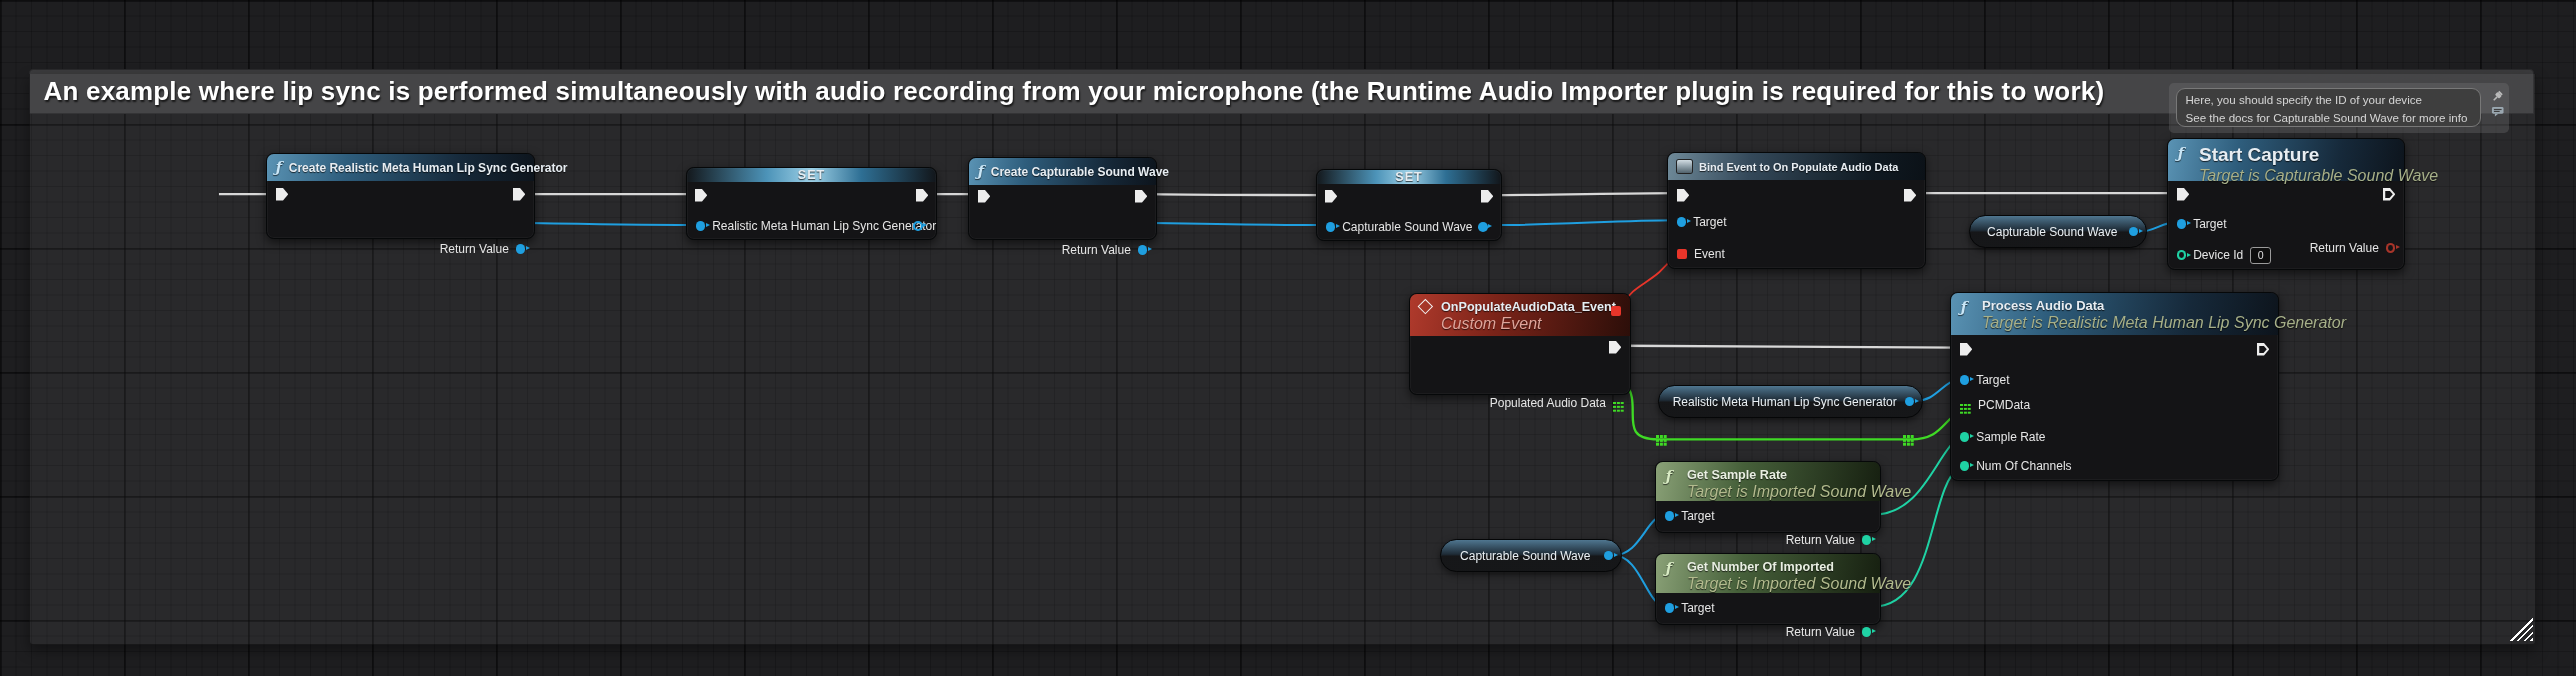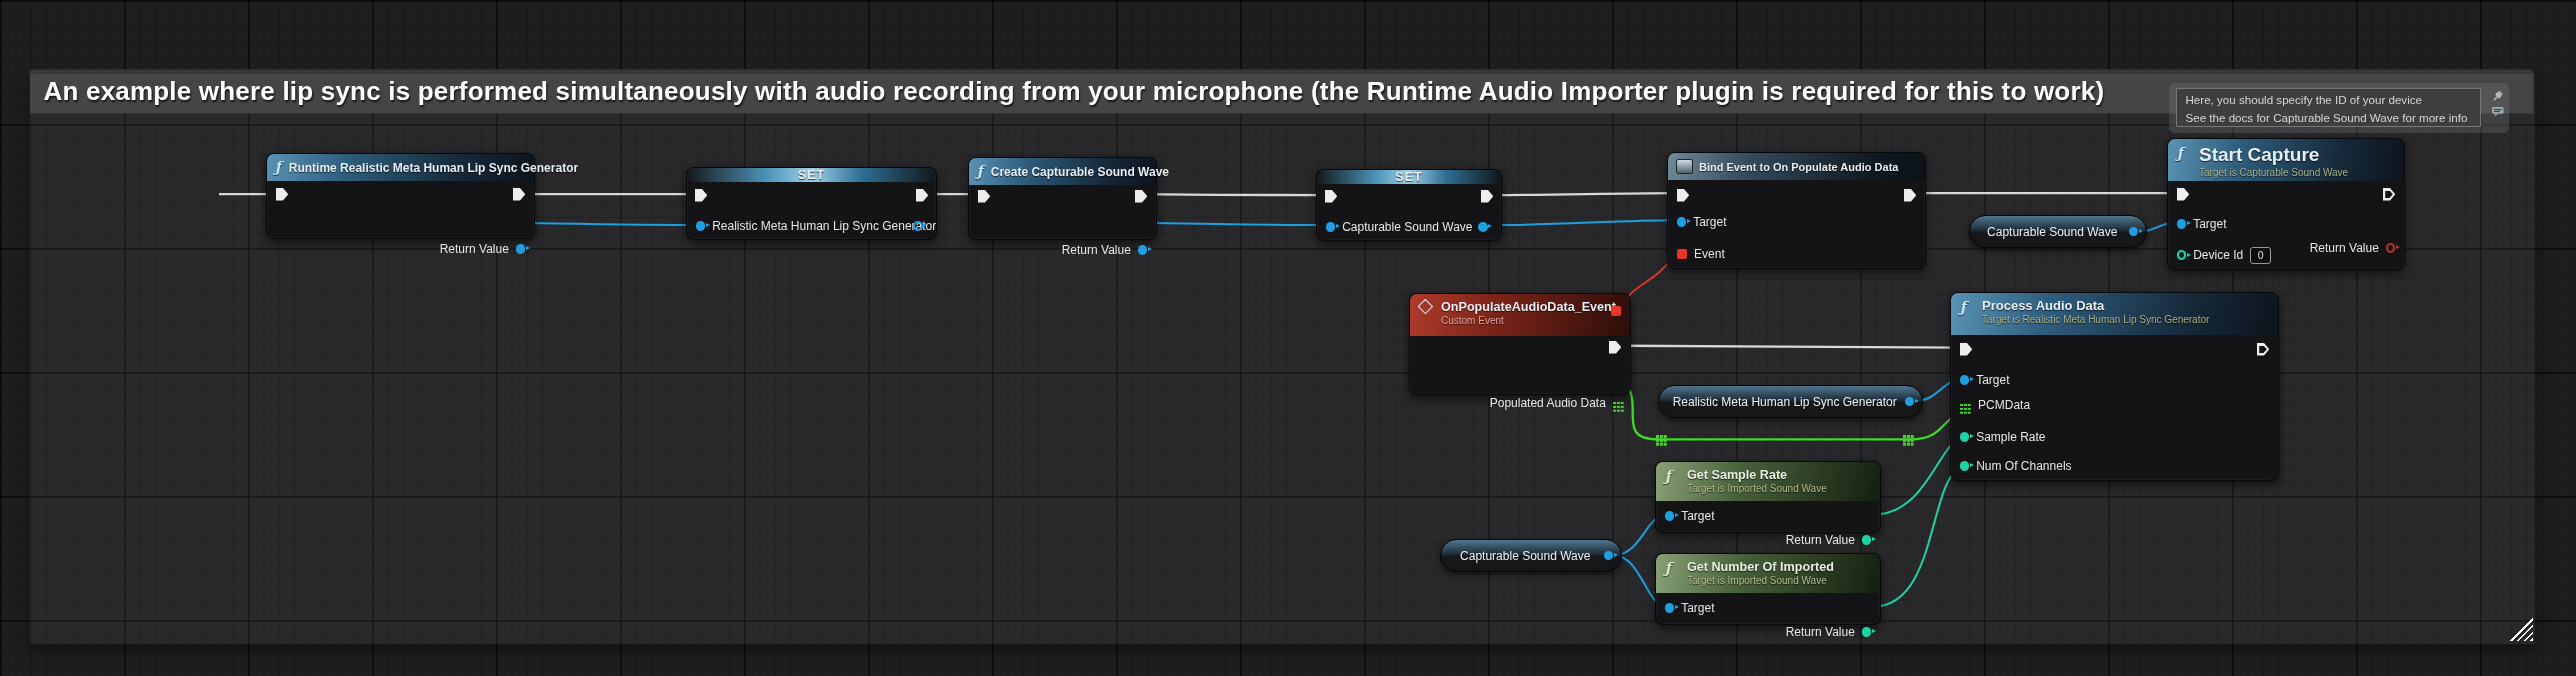--- a/index.html
+++ b/index.html
@@ -48,21 +48,21 @@
     color:#e4e4e4;
   }
   .hdr{
     position:relative;display:flex;align-items:center;gap:6.8px;height:27px;
     padding:0 8.7px;border-radius:6.8px 6.8px 0 0;
     font-size:13px;font-weight:bold;color:#e7edf2;
     text-shadow:0 1px 1px rgba(0,0,0,.7);white-space:nowrap;box-sizing:border-box;
   }
   .hdr2{height:42px;display:block;padding:4.8px 8.7px 0 31px;}
   .hdr2 .ficon,.hdr2 .dia{position:absolute;left:9.7px;top:6.8px;}
-  .sub{display:block;font-weight:normal;font-size:10px;color:#a7b089;margin-top:1px;}
+  .sub{display:block;font-style:italic;font-weight:normal;font-size:16px;color:#a7b089;margin-top:1px;}
   .hdr-fn{background:linear-gradient(100deg,#5a93b4 0%,#2e5d7c 30%,#16293a 72%,#0d141c 100%);}
   .hdr-event{background:linear-gradient(100deg,#b03a2c 0%,#7c2419 38%,#2c0e09 100%);}
   .hdr-pure{background:linear-gradient(100deg,#8aa177 0%,#46603a 38%,#161f10 100%);}
   .hdr-bind{background:linear-gradient(100deg,#6f8a99 0%,#34495a 32%,#101a22 78%,#0b1117 100%);}
   .hdr-set{
     height:14px;justify-content:center;font-size:12.6px;letter-spacing:1px;
     background:linear-gradient(90deg,rgba(19,36,46,.25) 0%,#4c93b8 32%,#9dd0e6 50%,#2e6f94 70%,rgba(10,30,45,.2) 100%);
   }
   .ficon{font-family:"DejaVu Serif",serif;font-style:italic;font-weight:bold;font-size:14.5px;color:#c9e6f7;line-height:1;}
   .ficon.green{color:#d9ecc4;}
@@ -95,21 +95,21 @@
     background:linear-gradient(180deg,rgba(125,195,240,.55) 0%,rgba(50,95,130,.28) 46%,rgba(8,8,10,.08) 52%),#17181a;
     border:1px solid #050607;box-shadow:0 2.9px 7.7px rgba(0,0,0,.5);
     display:flex;align-items:center;justify-content:center;
     color:#eaf0f4;font-size:12px;padding:0 25px 0 13.5px;white-space:nowrap;
   }
   .getter .dot{position:absolute;right:7.7px;top:10.6px;}
   
   .bub{position:absolute;left:2169px;top:83px;width:340px;height:50px;z-index:3;
     background:rgba(128,128,128,.28);border-radius:4.8px;}
   .bubtext{position:absolute;left:6.8px;top:4.8px;width:305px;height:39px;box-sizing:border-box;
-    background:#3e3e3e;border:1px solid #787878;border-radius:1px;
+    background:#3e3e3e;border:1px solid #787878;border-radius:9px;
     color:#d6d6d6;font-size:11.6px;line-height:1.6;padding:1.9px 8.7px;white-space:nowrap;overflow:hidden;}
   .bubicons{position:absolute;right:4.8px;top:6.8px;display:flex;flex-direction:column;gap:3.9px;align-items:center;}
   .bubicons svg{display:block;}
 </style>
 </head>
 <body>
 
 <div class="canvas">
 
   <div class="cg-header">An example where lip sync is performed simultaneously with audio recording from your microphone (the Runtime Audio Importer plugin is required for this to work)</div>
@@ -136,21 +136,21 @@
     <path class="wt" d="M1939,533 C1990,533 2004,470 2028,452"></path>
     <path class="wt" d="M1939,628 C2004,628 1996,505 2028,484"></path>
   </svg>
   <span class="pgrid reroute" style="left:1656px;top:435px"></span>
   <span class="pgrid reroute" style="left:1903px;top:435px"></span>
 
 
   <div class="node" style="left:266px;top:153px;width:269px;height:86px">
     <div class="hdr hdr-fn" style="font-size:12px">
       <span class="ficon">ƒ</span>
-      <span>Runtime Realistic Meta Human Lip Sync Generator</span>
+      <span>Create Realistic Meta Human Lip Sync Generator</span>
     </div>
     <span class="pexec" style="left:8.7px;top:34px">
         <span class="o"></span>
       </span>
     <span class="pexec" style="right:8.7px;top:34px">
         <span class="o"></span>
       </span>
     <div class="prow r" style="right:8.7px;top:64px">
       <span class="dot" style="--c:var(--object)"></span>
       <span>Return Value</span>

